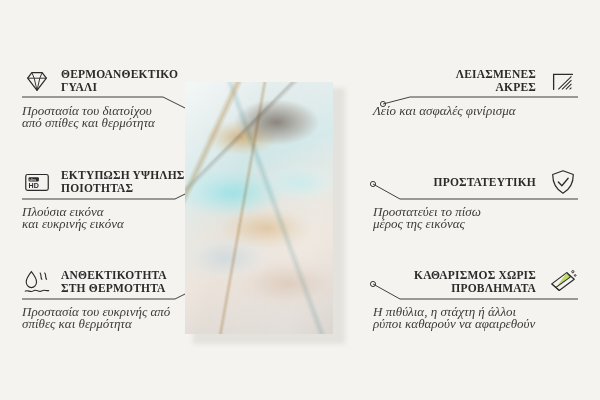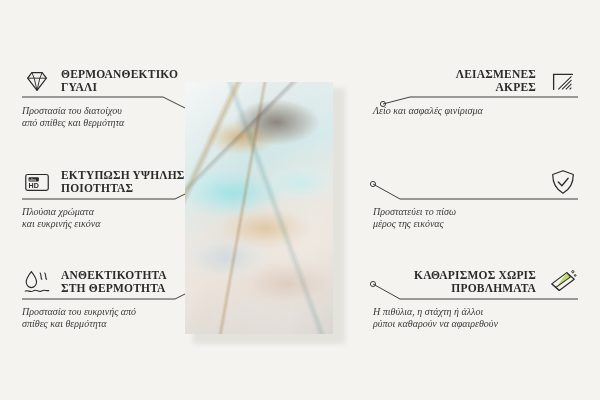--- a/index.html
+++ b/index.html
@@ -64,21 +64,21 @@
   }
   .feature.right .head{flex-direction:row-reverse;gap:12px;}
   .title{
     font-size:11.5px;line-height:13px;font-weight:bold;
     color:#2b2b2b;letter-spacing:.2px;
     text-transform:uppercase;
   }
   .feature.left .title{text-align:left;}
   .feature.right .title{text-align:right;}
   .desc{
-    font-size:10px;line-height:12.4px;color:#3a3a3a;
+    font-size:13px;line-height:12.4px;color:#3a3a3a;
     font-style:italic;margin-top:7px;
   }
   .feature.right .desc{text-align:left;}
   .icon{width:30px;height:30px;flex:0 0 30px;display:block;}
 
   .f1{left:22px;top:64px;}
   .f2{left:22px;top:165px;}
   .f3{left:22px;top:265px;}
   .f4{left:373px;top:64px;text-align:right;}
   .f5{left:373px;top:165px;text-align:right;}
@@ -146,21 +146,21 @@
         <rect x="7" y="11" width="11" height="4.4" rx="1" fill="#2b2b2b"></rect>
         <text x="8" y="14.8" font-family="Liberation Sans, sans-serif" font-size="3.6" fill="#ffffff">ultra</text>
         <text x="7" y="22.4" font-family="Liberation Sans, sans-serif" font-size="7.6" font-weight="bold" fill="#2b2b2b">HD</text>
       </svg>
       <div class="title">
         <div>ΕΚΤΥΠΩΣΗ ΥΨΗΛΗΣ</div>
         <div>ΠΟΙΟΤΗΤΑΣ</div>
       </div>
     </div>
     <div class="desc">
-      <div>Πλούσια χρώματα</div>
+      <div>Πλούσια εικόνα</div>
       <div>και ευκρινής εικόνα</div>
     </div>
   </div>
 
   <div class="feature left f3">
     <div class="head">
       <svg class="icon" viewBox="0 0 32 32">
         <path d="M10 5 C10 5 4.5 12 4.5 16 C4.5 19.3 6.9 22 10 22 C13.1 22 15.5 19.3 15.5 16 C15.5 12 10 5 10 5 Z" fill="none" stroke="#2b2b2b" stroke-width="1.2"></path>
         <path d="M19 6 C21.5 8.5 19 11 21.5 13.5" fill="none" stroke="#2b2b2b" stroke-width="1.2"></path>
         <path d="M24 6 C26.5 8.5 24 11 26.5 13.5" fill="none" stroke="#2b2b2b" stroke-width="1.2"></path>
@@ -193,20 +193,21 @@
     </div>
   </div>
 
   <div class="feature right f5">
     <div class="head">
       <svg class="icon" viewBox="0 0 32 32">
         <path d="M16 4 L27 8 C27 17 23 24 16 28 C9 24 5 17 5 8 Z" fill="none" stroke="#2b2b2b" stroke-width="1.3" stroke-linejoin="round"></path>
         <path d="M11 16 L14.8 20 L21.5 12" fill="none" stroke="#2b2b2b" stroke-width="1.4" stroke-linecap="round" stroke-linejoin="round"></path>
       </svg>
       <div class="title">
+        <div>ΠΡΟΣΤΑΤΕΥΤΙΚΗ</div>
       </div>
     </div>
     <div class="desc">
       <div>Προστατεύει το πίσω</div>
       <div>μέρος της εικόνας</div>
     </div>
   </div>
 
   <div class="feature right f6">
     <div class="head">

